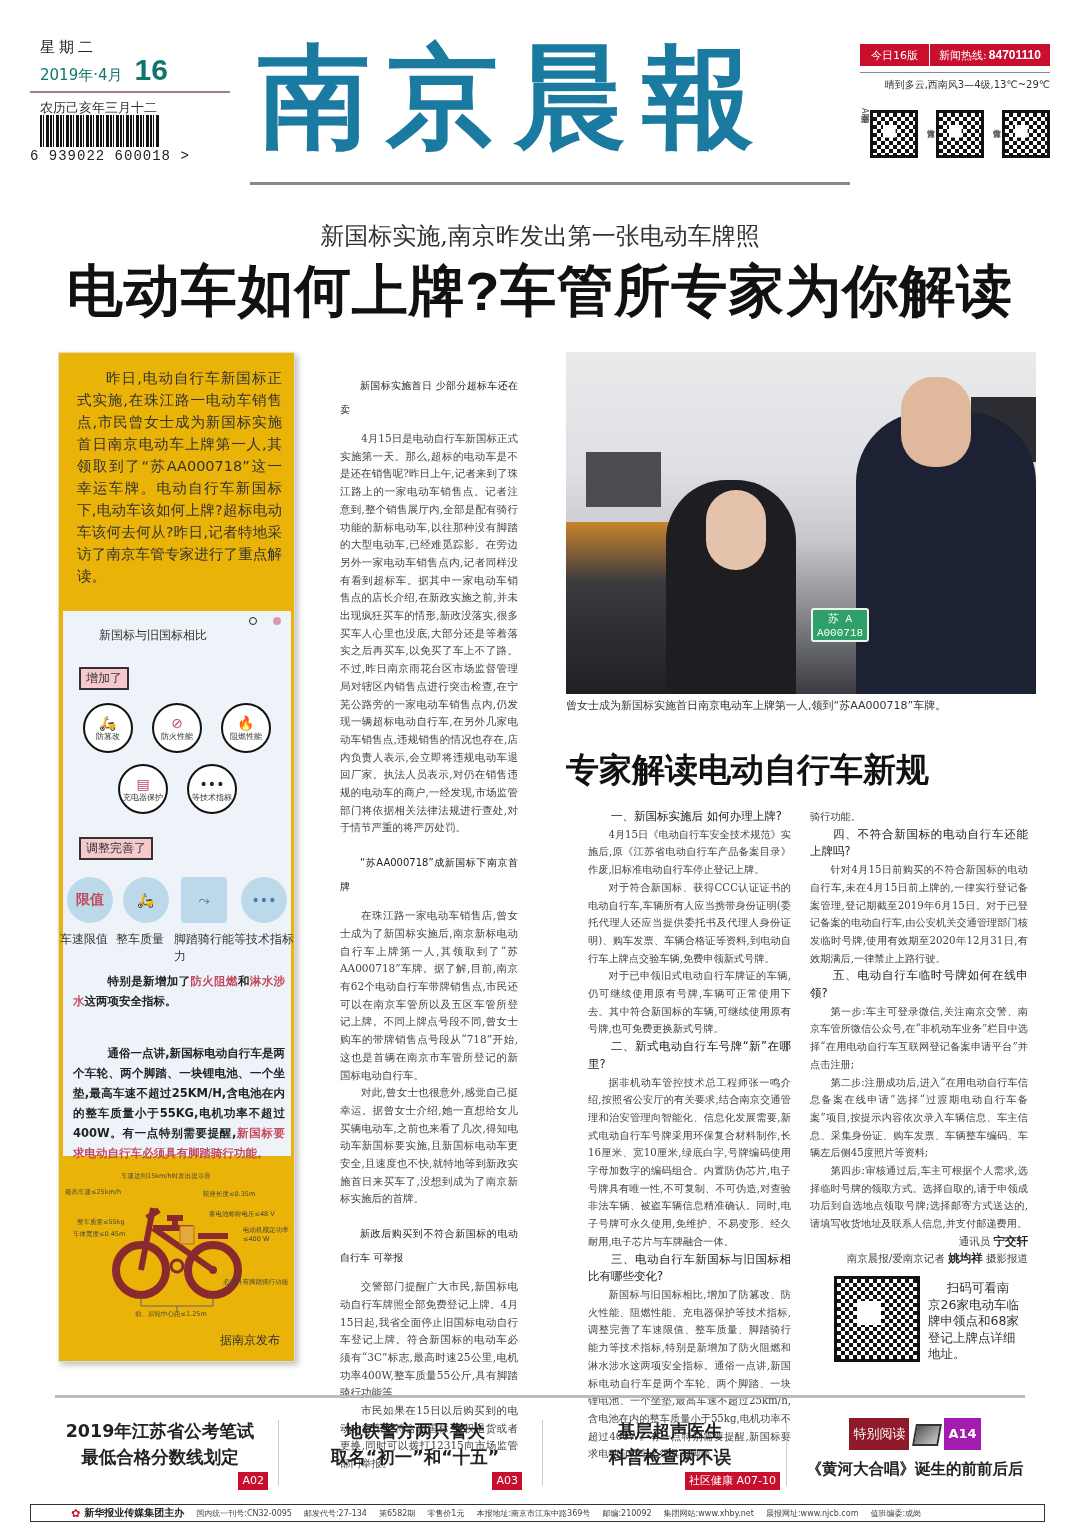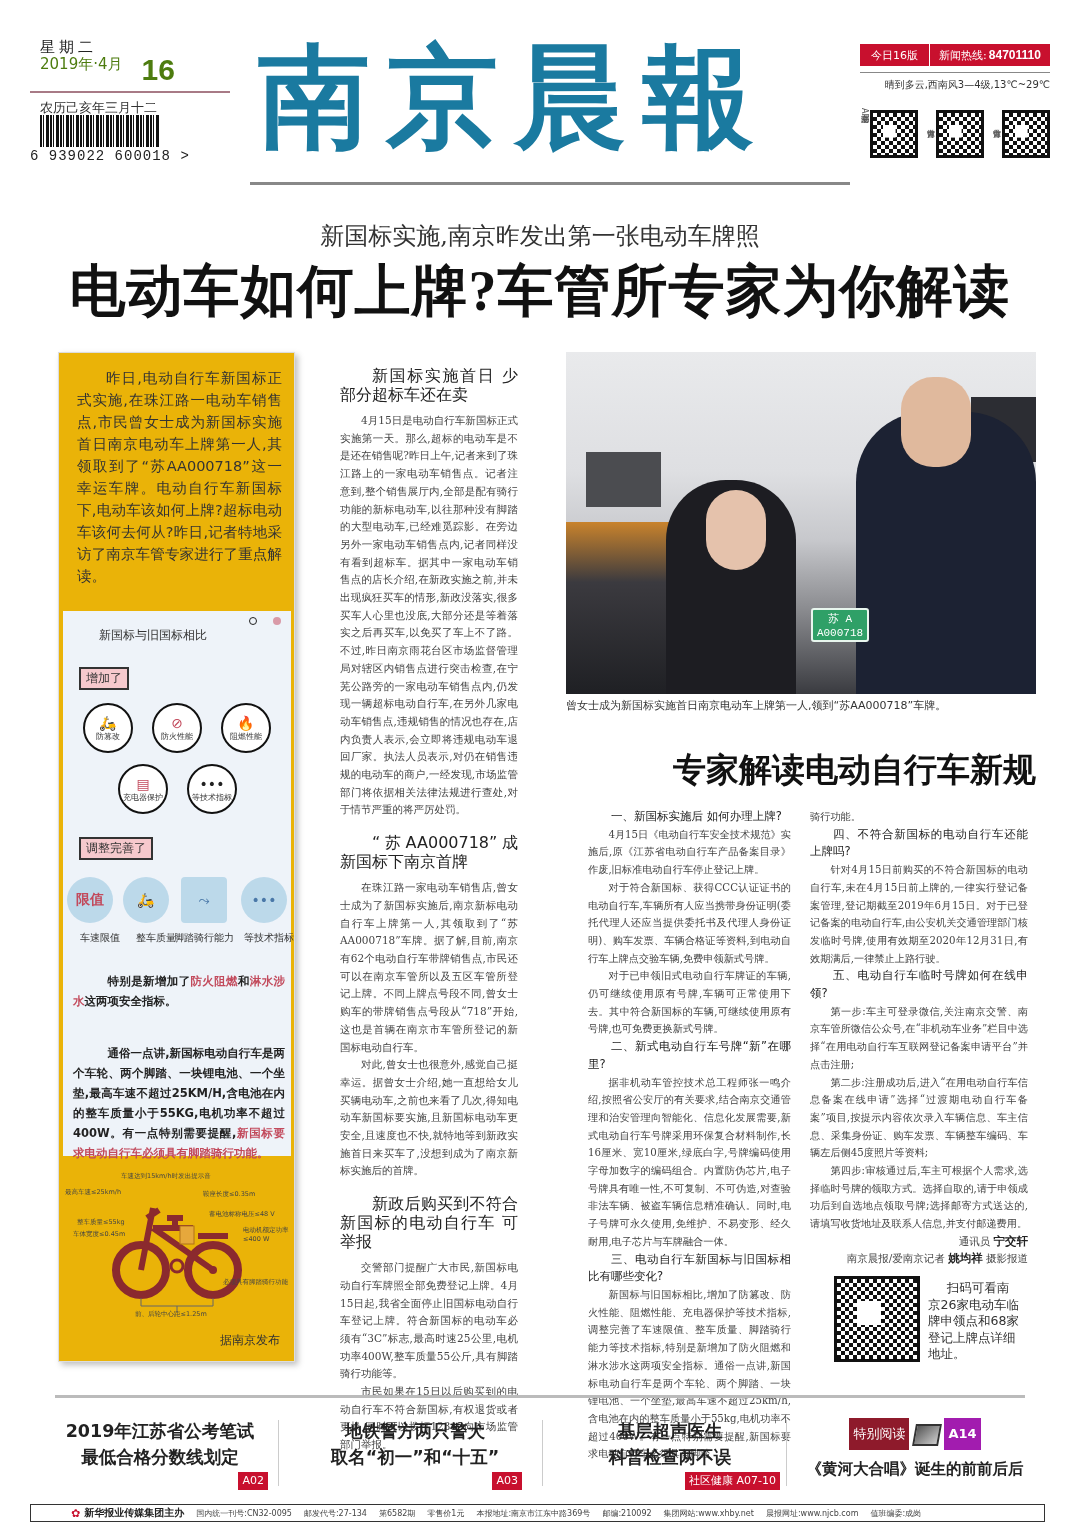--- a/index.html
+++ b/index.html
@@ -1,66 +1,66 @@
 <!DOCTYPE html>
 <html><head>
 <meta charset="utf-8">
 <style>
 *{box-sizing:border-box;margin:0;padding:0}
 body{width:1080px;height:1538px;background:#fff;font-family:"DejaVu Sans",sans-serif;color:#222;position:relative;overflow:hidden}
 .abs{position:absolute}
 
 .date-block{left:40px;top:38px;width:180px}
 .weekday{font-size:15px;color:#222;letter-spacing:4px}
-.date-line{font-size:15px;color:#4d7c0f;display:flex;align-items:flex-start;gap:19px;margin-top:-2px}
+.date-line{font-size:15px;color:#0f766e;display:flex;align-items:flex-end;gap:12px;margin-top:-2px}
 .date-day{font-size:30px;font-weight:bold;line-height:30px;font-family:"Liberation Sans",sans-serif}
 .date-rule{height:2px;background:#a87a86;margin:6px -10px 6px -10px}
 .lunar{font-size:13px;color:#333}
 .barcode{left:40px;top:115px;width:120px;height:32px;background:repeating-linear-gradient(90deg,#111 0 2px,#fff 2px 3px,#111 3px 4px,#fff 4px 6px,#111 6px 9px,#fff 9px 10px)}
 .barcode-num{left:30px;top:148px;font-size:14px;letter-spacing:1px;font-family:"Liberation Mono",monospace}
 .logo{left:258px;top:32px;font-family:"DejaVu Serif",serif;font-size:112px;font-weight:bold;color:#1a7aa0;letter-spacing:16px;line-height:130px}
 .mast-rule{left:250px;top:182px;width:600px;height:3px;background:#888}
 .info-bar{left:860px;top:44px;width:190px;height:22px;background:#c8102e;display:flex;color:#fff;font-size:11px}
 .info-bar .cell{display:flex;align-items:center;justify-content:center}
 .info-bar .c1{width:70px;border-right:1px solid #fff}
 .info-bar .c2{flex:1}
 .info-bar b{font-size:12px;font-family:"Liberation Sans",sans-serif;margin-left:2px}
 .info-rule{left:860px;top:72px;width:190px;height:1px;background:#888}
 .weather{left:860px;top:78px;width:190px;text-align:right;font-size:10px;color:#333}
 .qr{background:
  linear-gradient(#fff,#fff) 35% 40%/30% 30% no-repeat,
  repeating-conic-gradient(#111 0 25%,#fff 0 50%) 0 0/8px 8px;border:3px solid #111}
 .qr-label{font-size:8px;color:#555;writing-mode:vertical-rl}
 
 .subhead{left:0;width:1080px;top:220px;text-align:center;font-family:"DejaVu Serif",serif;font-size:24px;color:#333}
-.headline{left:0;width:1080px;top:254px;text-align:center;font-size:56px;font-weight:bold;color:#111;letter-spacing:1px;font-family:Liberation Serif, serif}
+.headline{left:0;width:1080px;top:254px;text-align:center;font-size:56px;font-weight:bold;color:#111;letter-spacing:1px;font-family:Liberation Mono, monospace}
 
 .sidebar{left:58px;top:352px;width:237px;height:1010px;background:#eab308;box-shadow:3px 3px 6px rgba(0,0,0,.25);border:1px solid #ddd}
 .lead{padding:14px 12px 0 18px;font-size:14.5px;line-height:22px;color:#333;text-indent:2em;text-align:justify}
 .compare{position:absolute;left:4px;top:258px;width:228px;height:545px;background:#eef3f9}
 .cmp-title{position:absolute;left:36px;top:16px;font-size:12px;color:#333}
 .dot{position:absolute;top:6px;width:8px;height:8px;border-radius:50%}
 .tagbox{position:absolute;font-size:12px;background:#f6c9cd;border:2px solid #333;padding:1px 5px;color:#333}
 .icon-circle{position:absolute;width:50px;height:50px;border:2px solid #111;border-radius:50%;background:#fff;display:flex;flex-direction:column;align-items:center;justify-content:center;font-size:8px;color:#333}
 .icon-circle .g{font-size:14px;color:#4477aa;line-height:16px}
 .blue-circle{position:absolute;width:46px;height:46px;border-radius:50%;background:#bcd9ea;display:flex;align-items:center;justify-content:center;color:#4a78a8;font-size:14px}
-.blue-label{position:absolute;font-size:10px;color:#333;width:60px;text-align:right}
+.blue-label{position:absolute;font-size:12px;color:#333;width:60px;text-align:left}
 .cmp-text{position:absolute;left:10px;font-size:11.5px;line-height:20px;color:#222;font-weight:bold;text-align:justify;width:212px}
 .red{color:#c24a5c}
 .bike-area{position:absolute;left:4px;top:805px;width:228px;height:200px}
 .bike-lbl{position:absolute;font-size:6.5px;color:#444;white-space:nowrap}
 .source{position:absolute;right:14px;bottom:12px;font-size:12px;color:#333}
 
 .col{font-size:10.5px;line-height:17.7px;color:#444;text-align:justify;font-family:"DejaVu Serif",serif}
 .col p{text-indent:2em}
-.col-head{font-family:"DejaVu Sans",sans-serif;font-size:16px;line-height:19px;color:#222;font-weight:normal;text-indent:2em;margin:6px 0 8px}
+.col-head{font-family:"DejaVu Sans",sans-serif;font-size:10px;line-height:24px;color:#222;font-weight:normal;text-indent:2em;margin:14px 0 8px}
 
 .photo{left:566px;top:352px;width:470px;height:342px;background:linear-gradient(180deg,#e9eaec 0%,#dedfe2 35%,#c7c8cc 55%,#8b8c90 75%,#3a3b40 100%);overflow:hidden}
 .caption{left:566px;top:698px;font-size:11px;color:#333}
-.expert-head{left:566px;top:748px;width:470px;text-align:right;font-size:33px;font-weight:bold;color:#111}
+.expert-head{left:566px;top:748px;width:470px;text-align:left;font-size:33px;font-weight:bold;color:#111}
 .rcol{font-size:10.2px;line-height:17.7px;color:#444;text-align:justify;font-family:"DejaVu Serif",serif}
 .rcol p{text-indent:2em}
 .rcol .sec{font-family:"DejaVu Sans",sans-serif;font-size:11.5px;color:#222;text-indent:2em}
 .byline{text-align:right;font-size:10.5px;line-height:17px;color:#444;font-family:"DejaVu Serif",serif}
 .byline b{font-family:"DejaVu Sans",sans-serif;color:#222;font-size:11.5px}
 
 .bottom-rule{left:55px;top:1395px;width:970px;height:3px;background:#bbb}
 .teaser{top:1418px;text-align:center;font-size:17.5px;font-weight:bold;color:#222;line-height:26px}
 .tag{background:#c8102e;color:#fff;font-size:11px;padding:1px 4px;font-weight:normal;display:inline-block}
 .vsep{top:1420px;width:1px;height:66px;background:#ccc}

